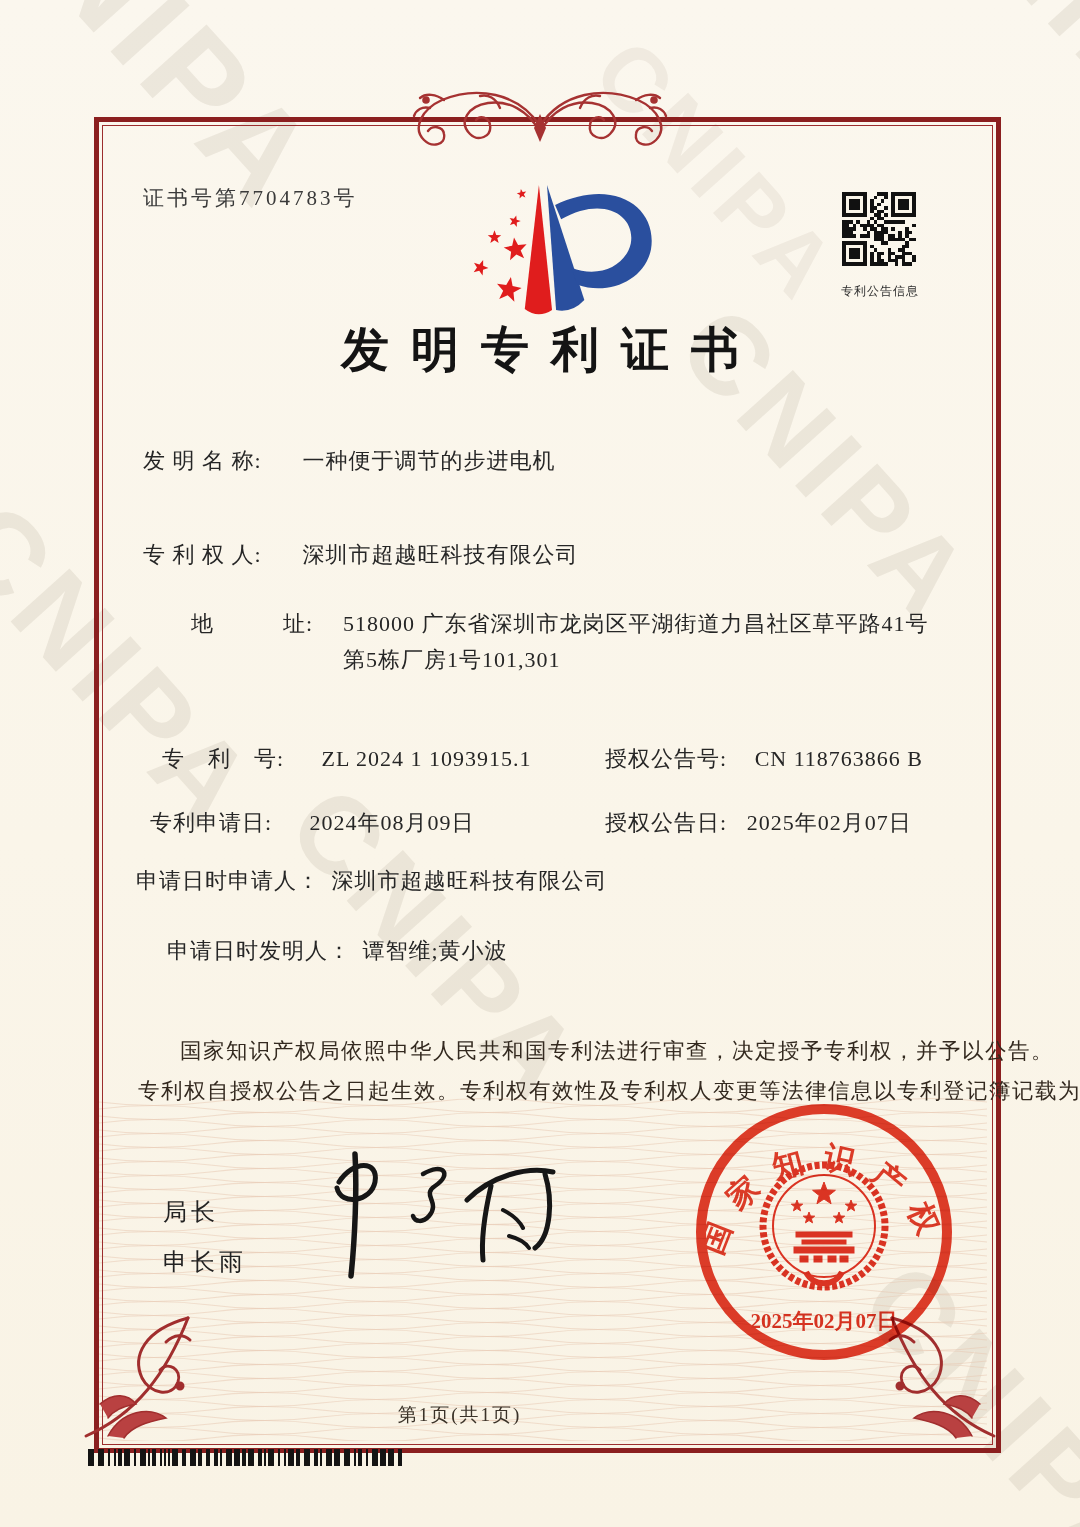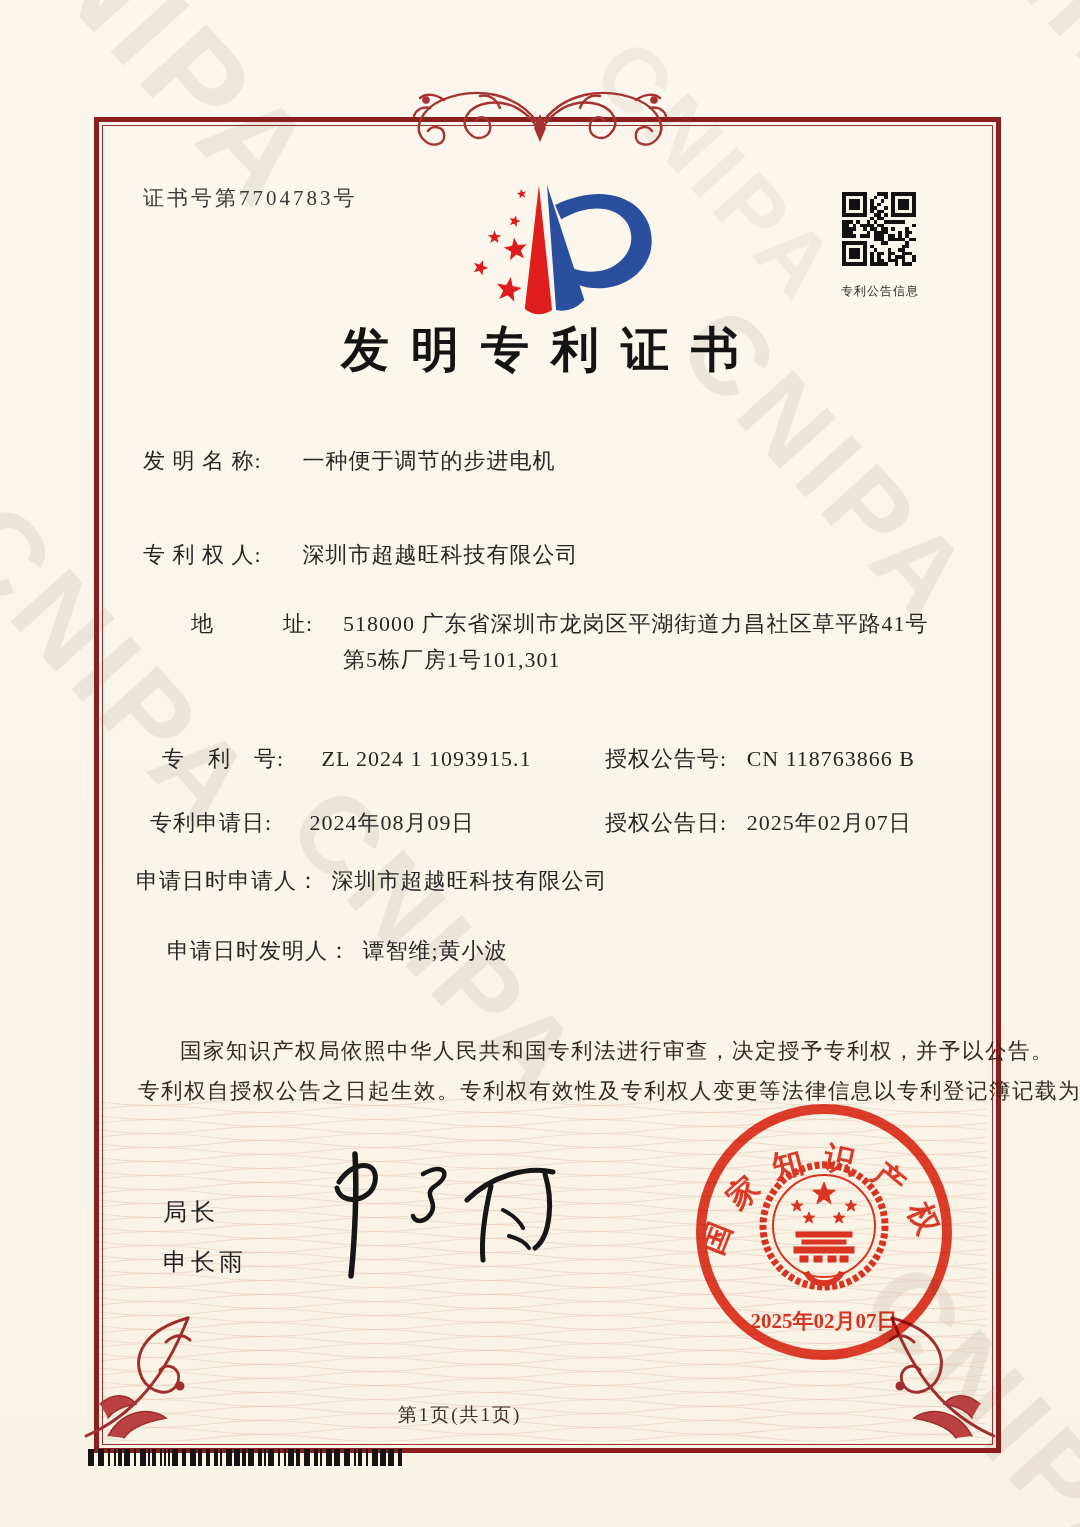--- a/index.html
+++ b/index.html
@@ -328,21 +328,21 @@
     </span>
   </div>
 
 
   <div class="row" style="left:143px;top:744px;margin-left:19px;">
     <span class="lbl lblw">专　利　号:</span>
     <span class="val">ZL 2024 1 1093915.1</span>
   </div>
   <div class="row" style="left:605px;top:744px;">
     <span class="lbl">授权公告号:</span>
-    <span class="val" style="margin-left:14px;">CN 118763866 B</span>
+    <span class="val" style="margin-left:22px;">CN 118763866 B</span>
   </div>
 
   <div class="row" style="left:150px;top:808px;">
     <span class="lbl lblw">专利申请日:</span>
     <span class="val">2024年08月09日</span>
   </div>
   <div class="row" style="left:605px;top:808px;">
     <span class="lbl">授权公告日:</span>
     <span class="val" style="margin-left:14px;">2025年02月07日</span>
   </div>

